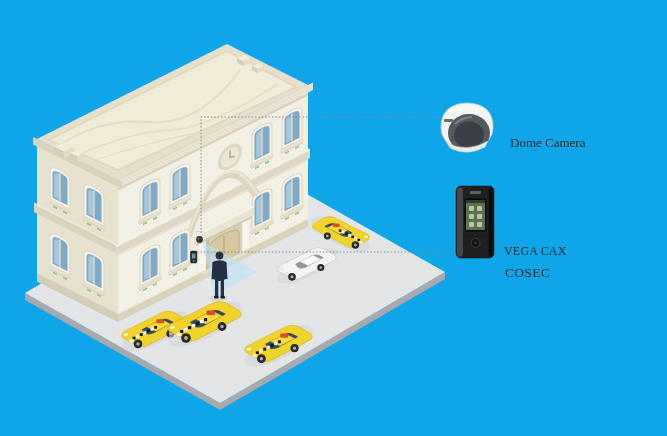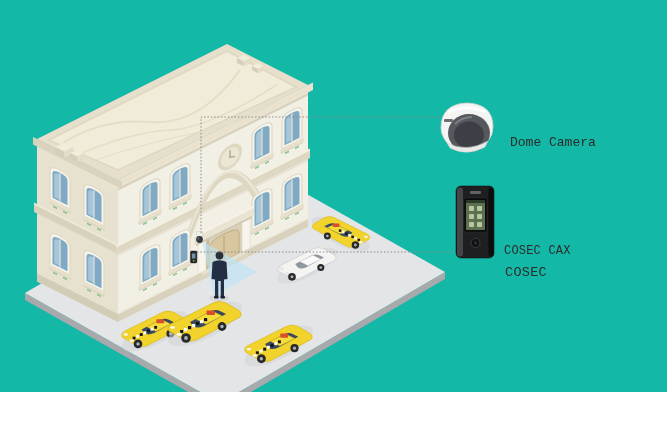--- a/index.html
+++ b/index.html
@@ -1,18 +1,18 @@
 <!DOCTYPE html>
 <html><head>
 <meta charset="utf-8">
 <style>
   html,body{margin:0;padding:0;background:#ffffff;}
   #stage{
-    position:relative;width:667px;height:392px;background:#14b8a6;overflow:hidden;
-    font-family:Liberation Mono, monospace;
+    position:relative;width:667px;height:436px;background:#0ea5e9;overflow:hidden;
+    font-family:Liberation Serif, serif;
   }
   #scene-svg{position:absolute;left:0;top:0;}
   .lbl{position:absolute;color:#2b2b2b;line-height:1.1;white-space:nowrap;}
   .lbl-dome{left:510px;top:136px;font-size:13px;}
   .lbl-cosec1{left:505px;top:229px;font-size:13.5px;letter-spacing:.3px;margin-top:37px;}
   .lbl-cosec2{left:504px;top:245px;font-size:12px;letter-spacing:.2px;}
 </style>
 </head>
 <body>
 
@@ -220,15 +220,15 @@
       <rect x="469" y="222" width="5" height="5" rx="0.8" fill="#b8c7a2"></rect>
       <rect x="477" y="222" width="5" height="5" rx="0.8" fill="#b8c7a2"></rect>
     </g>
     <circle cx="475.5" cy="243" r="4.5" fill="#101010" stroke="#3c3e40" stroke-width="1"></circle>
     <circle cx="475.5" cy="243" r="1.8" fill="#2a2c2e"></circle>
   </g>
 </svg>
 
 <div class="lbl lbl-dome">Dome Camera</div>
 <div class="lbl lbl-cosec1">COSEC</div>
-<div class="lbl lbl-cosec2">COSEC CAX</div>
+<div class="lbl lbl-cosec2">VEGA CAX</div>
 
 </div>
 
 </body></html>

